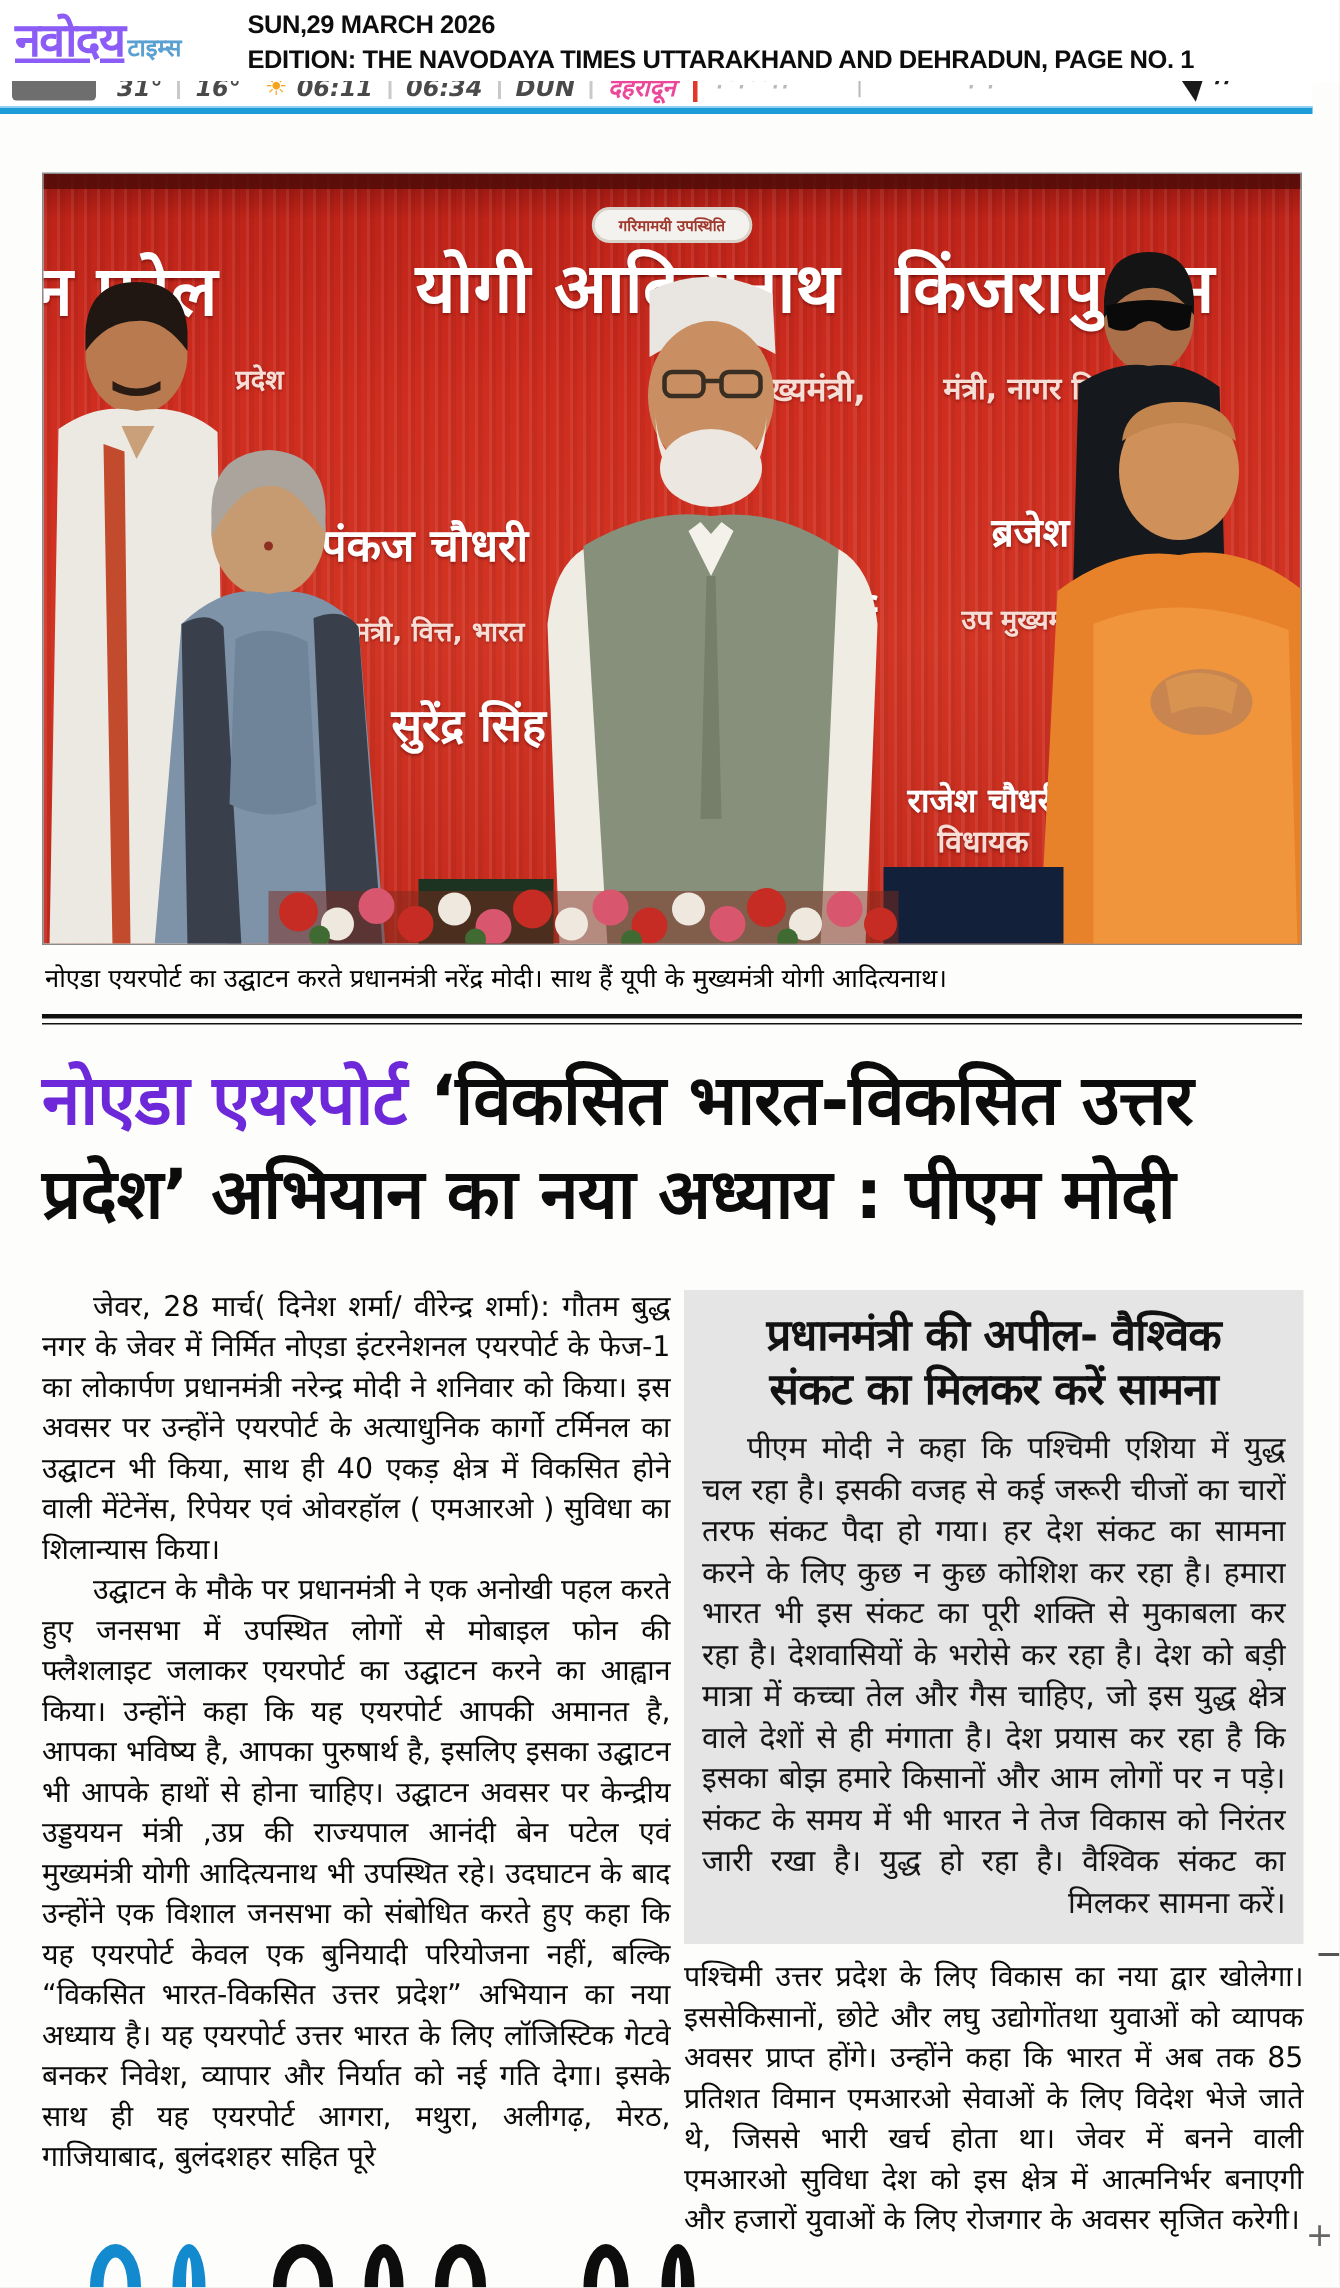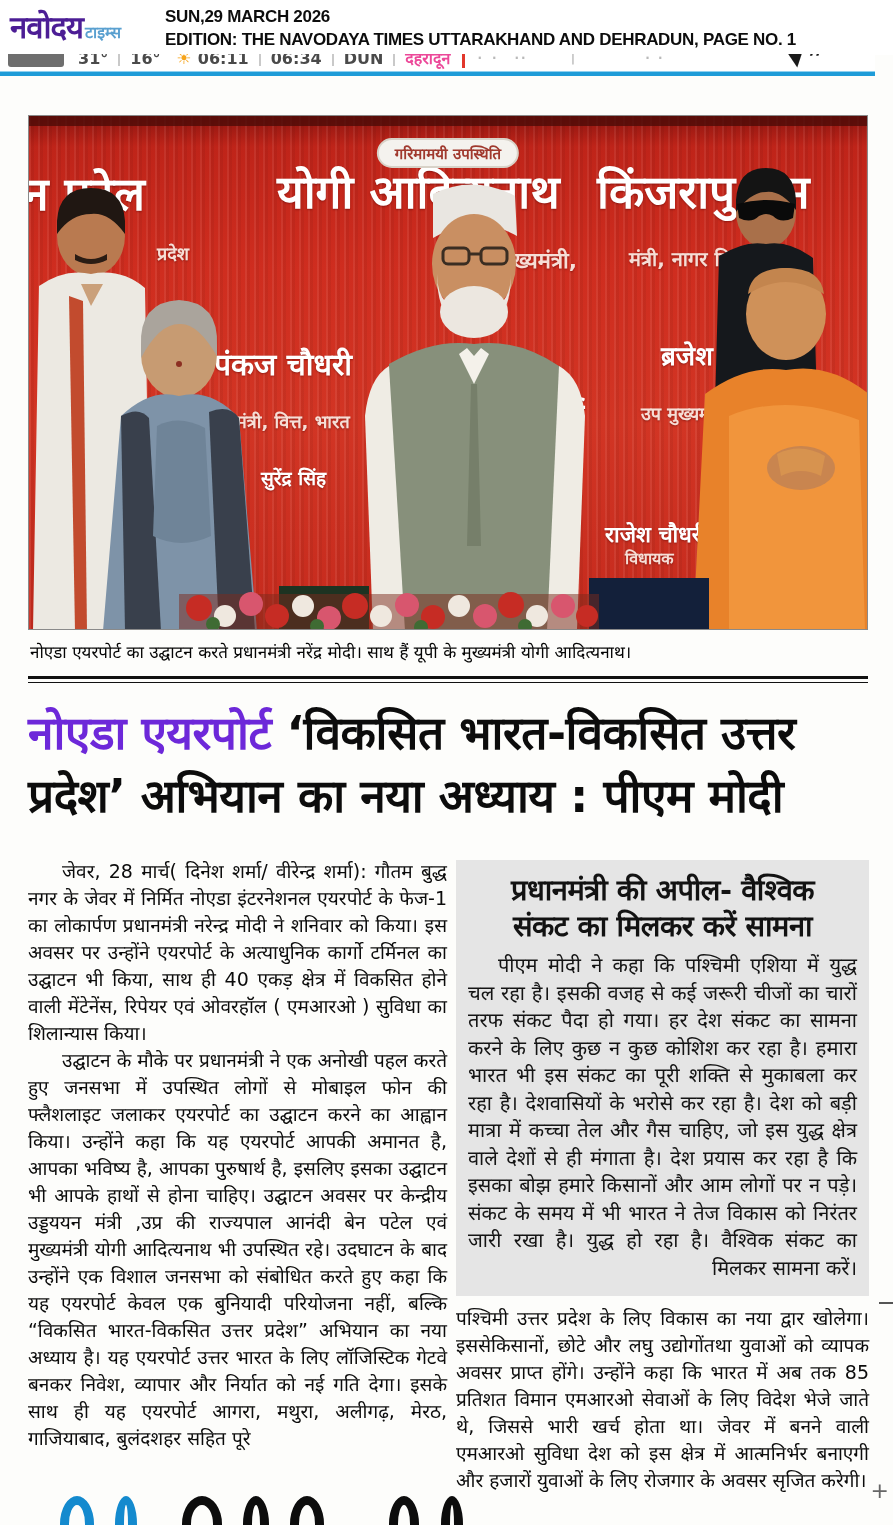--- a/index.html
+++ b/index.html
@@ -6,50 +6,50 @@
   html,body { background:#e8e8e8; }
   .page {
     position:relative; width:893px; height:1525px; margin:0 auto;
     background:#fdfdfb; overflow:hidden;
     font-family:"DejaVu Sans", sans-serif; color:#111;
   }
 
   
   .masthead { position:absolute; left:0; top:0; width:893px; height:55px; background:#fff; }
   .logo { position:absolute; left:10px; top:12px; line-height:1; white-space:nowrap; }
-  .logo-main { font-size:31px; font-weight:800; color:#4c1d95; letter-spacing:-1px; }
+  .logo-main { font-size:31px; font-weight:800; color:#8b5cf6; letter-spacing:-1px;text-decoration:underline; }
   .logo-sub  { font-size:16px; font-weight:600; color:#5aa0d0; margin-left:2px; }
   .mast-lines { position:absolute; left:165px; top:7px; font-family:"Liberation Sans",sans-serif; }
   .mast-date    { font-size:17px; font-weight:700; color:#0d0d0d; letter-spacing:-0.3px; }
   .mast-edition { font-size:17px; font-weight:700; color:#0d0d0d; letter-spacing:-0.3px; margin-top:3px; }
 
   
   .infobar { position:absolute; left:0; top:54px; width:875px; height:17px; overflow:hidden; background:#fff; }
   .infobar-inner { position:absolute; left:0; top:-9px; height:26px; display:flex; align-items:center;
-                   font-size:16px; font-weight:700; color:#4a4a4a; white-space:nowrap; }
+                   font-size:16px; font-weight:700; color:#4a4a4a; white-space:nowrap;font-style:italic; }
   .ib-chip { width:56px; height:18px; background:#6e6e6e; border-radius:3px; margin:0 14px 0 8px; }
   .ib-sep { width:2px; height:16px; background:#c9c9c9; margin:0 10px; }
   .ib-sun { color:#f6a41b; font-size:17px; margin:0 6px 0 16px; }
   .ib-city-hi { color:#ec4899; font-weight:700; }
   .ib-redline { width:3px; height:20px; background:#e2372b; margin:0 12px; }
   .ib-faint { color:#b9b9b9; font-size:12px; letter-spacing:2px; }
   .ib-blackmark { color:#1a1a1a; font-size:20px; font-weight:800; transform:skewX(-18deg); margin-left:120px; }
 
   .blue-rule { position:absolute; left:0; top:71px; width:875px; height:5px; background:#1e9cd8; border-top:1px solid #8fd0ef; }
 
   
   .photo { position:absolute; left:28px; top:115px; width:840px; height:515px;
            border:1px solid #8a8a8a; overflow:hidden;
            background:linear-gradient(180deg,#8f1510 0,#bf2419 6%,#cf2d1f 30%,#d23524 60%,#c52a1d 100%); }
   .photo .streaks { position:absolute; inset:0;
            background:repeating-linear-gradient(90deg, rgba(255,255,255,.07) 0 2px, rgba(0,0,0,.05) 2px 5px, rgba(255,255,255,0) 5px 9px); }
   .photo .topshade { position:absolute; left:0; top:0; width:100%; height:10px; background:#4d0b08; opacity:.8; }
   .pill { position:absolute; left:50%; top:22px; transform:translateX(-50%);
           background:#f4f2ee; border:2px solid #d8d2c8; border-radius:16px;
-          padding:3px 16px; font-size:15px; font-weight:700; color:#a0392e; white-space:nowrap; }
+          padding:3px 16px; font-size:10px; font-weight:700; color:#a0392e; white-space:nowrap; }
   .bd-label { position:absolute; color:#fff; font-weight:800; white-space:nowrap;
               text-shadow:0 1px 2px rgba(80,0,0,.45); line-height:1.15; }
   .bd-soft { color:#f6ded6; font-weight:700; }
   .photo-people { position:absolute; left:0; top:0; }
   .caption { position:absolute; left:30px; top:640px; width:838px; font-size:17px; color:#050505; }
   .double-rule { position:absolute; left:28px; top:676px; width:840px; height:7px;
                  border-top:3px solid #111; border-bottom:1px solid #111; }
 
   
   .headline { position:absolute; left:28px; top:702px; width:845px;
@@ -120,23 +120,23 @@
     <div class="bd-label bd-soft" style="left:128px; top:128px; font-size:18px;">प्रदेश</div>
     <div class="bd-label" style="left:248px; top:50px; font-size:46px;">योगी आदित्यनाथ</div>
     <div class="bd-label bd-soft" style="left:470px; top:132px; font-size:22px;">मुख्यमंत्री,</div>
     <div class="bd-label" style="left:185px; top:232px; font-size:30px;">पंकज चौधरी</div>
     <div class="bd-label bd-soft" style="left:168px; top:296px; font-size:18px;">राज्य मंत्री, वित्त, भारत</div>
     <div class="bd-label" style="left:512px; top:282px; font-size:30px;">मौर्य</div>
     <div class="bd-label" style="left:568px; top:50px; font-size:46px;">किंजरापु राम</div>
     <div class="bd-label bd-soft" style="left:600px; top:132px; font-size:20px;">मंत्री, नागर विमानन</div>
     <div class="bd-label" style="left:632px; top:226px; font-size:26px;">ब्रजेश पाठक</div>
     <div class="bd-label bd-soft" style="left:612px; top:288px; font-size:18px;">उप मुख्यमंत्री, उत्तर</div>
-    <div class="bd-label" style="left:232px; top:352px; font-size:19px;">सुरेंद्र सिंह</div>
+    <div class="bd-label" style="left:232px; top:352px; font-size:30px;">सुरेंद्र सिंह</div>
     <div class="bd-label" style="left:576px; top:406px; font-size:22px;">राजेश चौधरी</div>
-    <div class="bd-label bd-soft" style="left:596px; top:434px; font-size:16px;">विधायक</div>
+    <div class="bd-label bd-soft" style="left:596px; top:434px; font-size:20px;">विधायक</div>
 
     <svg class="photo-people" width="840" height="515" viewBox="0 0 840 515">
 
       <ellipse cx="62" cy="120" rx="34" ry="40" fill="#b97a50"></ellipse>
       <path d="M28 105 Q30 72 62 72 Q94 72 96 105 L96 118 Q80 96 62 98 Q42 98 28 118 Z" fill="#201712"></path>
       <path d="M46 138 Q62 148 78 138 L78 144 Q62 152 46 144 Z" fill="#2a1c14"></path>
       <path d="M10 170 Q36 152 62 158 Q92 152 116 172 L122 515 L4 515 Z" fill="#ece9e2"></path>
       <path d="M52 168 L62 190 L74 168 Z" fill="#caa07a"></path>
       <path d="M40 180 L46 515 L58 515 L54 185 Z" fill="#c24b2e"></path>
 

